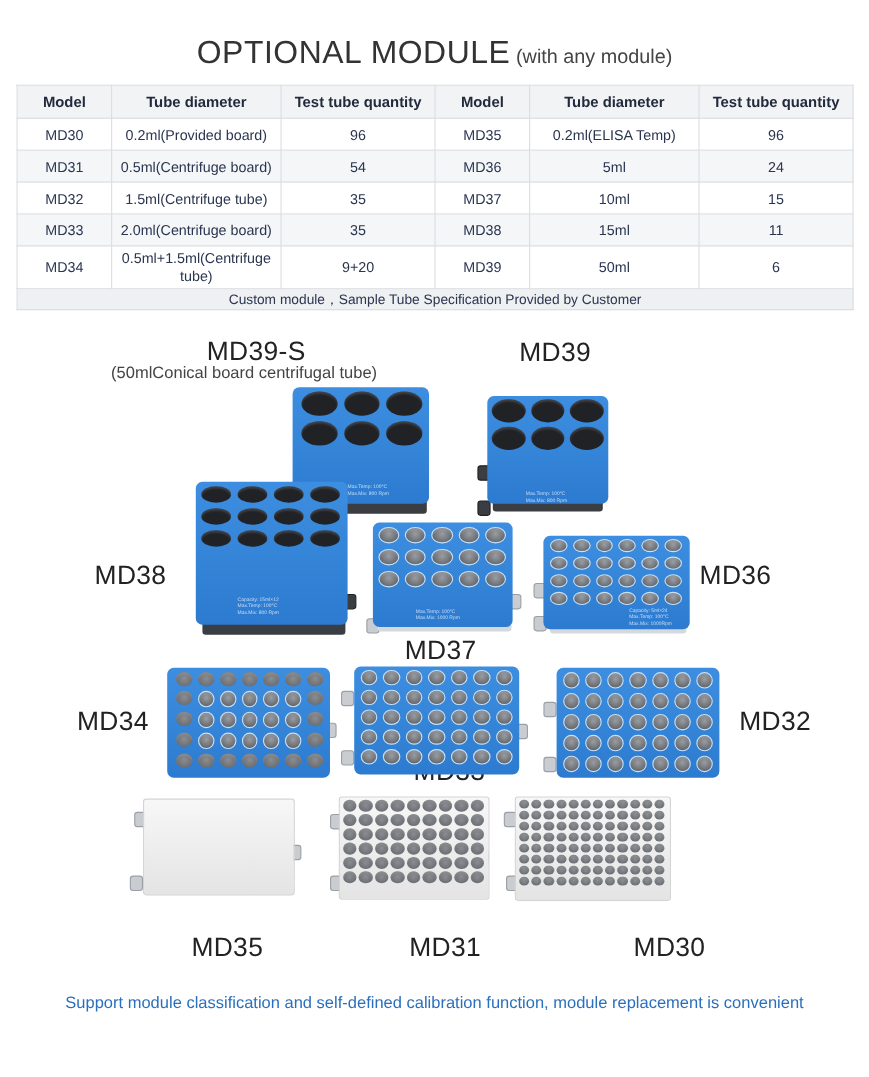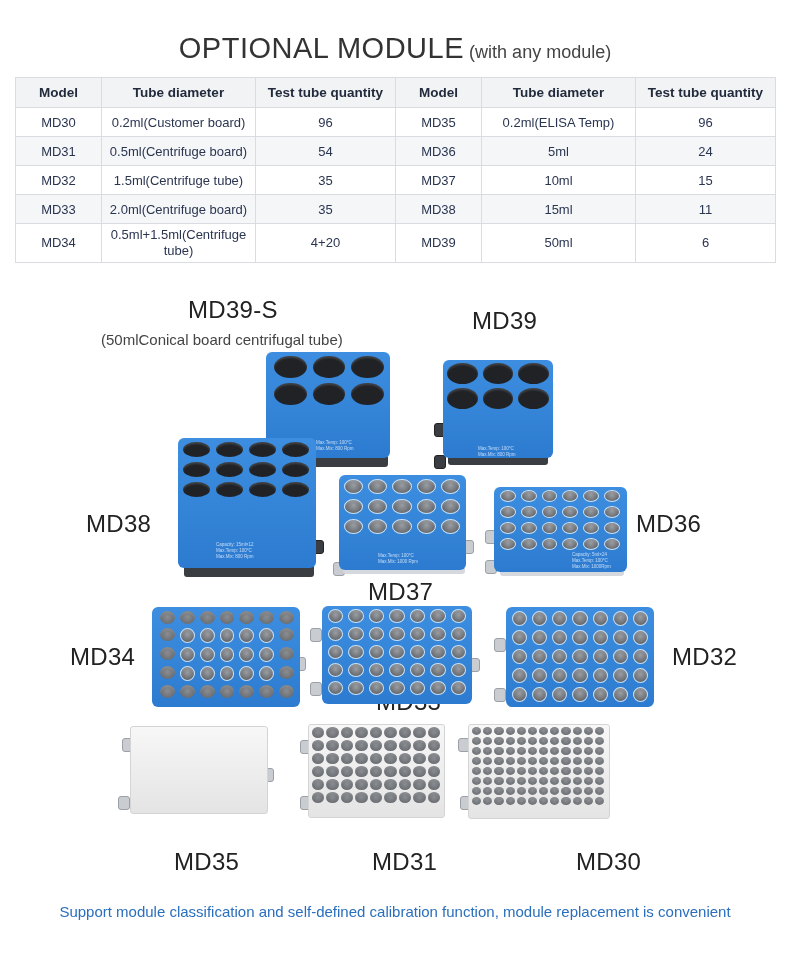--- a/index.html
+++ b/index.html
@@ -73,21 +73,21 @@
       <th>Tube diameter</th>
       <th>Test tube quantity</th>
       <th>Model</th>
       <th>Tube diameter</th>
       <th>Test tube quantity</th>
     </tr>
   </thead>
   <tbody>
     <tr>
       <td>MD30</td>
-      <td>0.2ml(Customer board)</td>
+      <td>0.2ml(Provided board)</td>
       <td>96</td>
       <td>MD35</td>
       <td>0.2ml(ELISA Temp)</td>
       <td>96</td>
     </tr>
     <tr class="alt">
       <td>MD31</td>
       <td>0.5ml(Centrifuge board)</td>
       <td>54</td>
       <td>MD36</td>
@@ -106,31 +106,34 @@
       <td>MD33</td>
       <td>2.0ml(Centrifuge board)</td>
       <td>35</td>
       <td>MD38</td>
       <td>15ml</td>
       <td>11</td>
     </tr>
     <tr class="tall">
       <td>MD34</td>
       <td>0.5ml+1.5ml(Centrifuge tube)</td>
-      <td>4+20</td>
+      <td>9+20</td>
       <td>MD39</td>
       <td>50ml</td>
       <td>6</td>
     </tr>
+    <tr class="foot">
+      <td colspan="6">Custom module，Sample Tube Specification Provided by Customer</td>
+    </tr>
   </tbody>
 </table>
 
 <div>
 
-  <div class="label" style="left:188px;top:296px;">MD39-S</div>
+  <div class="label" style="left:188px;top:306px;">MD39-S</div>
   <div class="sublabel" style="left:101px;top:331px;">(50mlConical board centrifugal tube)</div>
   <div>
     <div class="base" style="left:272px;top:455px;width:116px;height:12px;"></div>
     <div class="block blue" style="left:266px;top:352px;width:124px;height:106px;"></div>
     <div class="holes" style="left:274px;top:356px;width:110px;grid-template-columns:repeat(3,1fr);gap:5px 6px;">
       <div class="hole" style="height:22px"></div>
         <div class="hole" style="height:22px"></div>
         <div class="hole" style="height:22px"></div>
       <div class="hole" style="height:22px"></div>
         <div class="hole" style="height:22px"></div>

